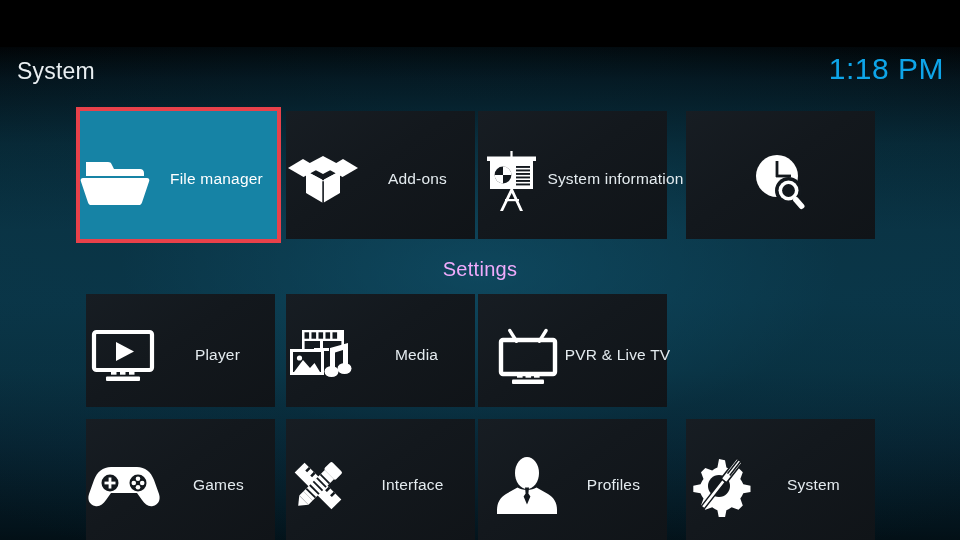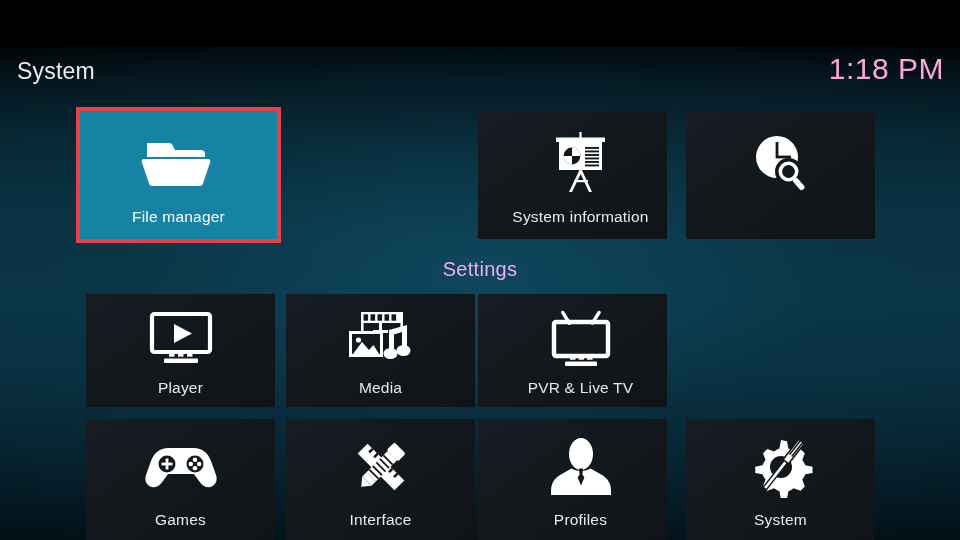--- a/index.html
+++ b/index.html
@@ -82,33 +82,32 @@
     color: #e9eef1;
     letter-spacing: 0.2px;
   }
 
   #clock {
     position: absolute;
     right: 16px;
     top: 5px;
     font-size: 30px;
     font-weight: 300;
-    color: #f9a8d4;
+    color: #0ea5e9;
     letter-spacing: 0.5px;
   }
 
   
   .tile {
     position: absolute;
     width: 189px;
     background: linear-gradient(145deg, #171d23 0%, #13181d 45%, #101418 100%);
     display: flex;
-    flex-direction: column;
     align-items: center;
-    justify-content: flex-start;
+    justify-content: center;
   }
 
   .tile.selected {
     background: #1683a5;
     border: 4px solid #e8414a;
   }
 
   .tile .icon-wrap {
     flex: 0 0 auto;
     display: flex;
@@ -180,20 +179,37 @@
     <div class="tile row1 col1 selected">
       <div class="icon-wrap">
         <svg width="76" height="60" viewBox="0 0 76 60">
           <path fill="#ffffff" d="M6 11 h22 c2 0 3 0.7 3.6 2.2 L34 18 h26 c2.4 0 4 1.6 4 4 v3 H6 z"></path>
           <path fill="#ffffff" d="M3 27 h64 c1.6 0 2.6 1.2 2.3 2.7 L62 51.5 c-0.4 1.6 -1.8 2.6 -3.4 2.6 H11.4 c-1.6 0 -3 -1 -3.4 -2.6 L0.7 29.7 C0.4 28.2 1.4 27 3 27 z"></path>
         </svg>
       </div>
       <div class="tile-label">File manager</div>
     </div>
 
+    <div class="tile row1 col2">
+      <div class="icon-wrap">
+        <svg width="74" height="62" viewBox="0 0 74 62">
+
+          <path fill="#ffffff" d="M37 6 L54 15 L37 24 L20 15 Z"></path>
+          <path fill="#ffffff" d="M17 9 L33 18.5 L17.5 27 L2 18 Z"></path>
+          <path fill="#ffffff" d="M57 9 L72 18 L56.5 27 L41 18.5 Z"></path>
+
+          <path fill="#ffffff" d="M37 30 L20 21 L20 43 L37 53 Z"></path>
+          <path fill="#ffffff" d="M37 30 L54 21 L54 43 L37 53 Z"></path>
+          <path fill="#ffffff" d="M20 21 L37 30 L54 21 L37 12 Z" opacity="0"></path>
+          <rect x="36.3" y="28" width="1.6" height="26" fill="#13181d"></rect>
+          <path fill="#ffffff" d="M20.5 21.5 L31 27 L37 30.5 L43 27 L53.5 21.5 L53.5 22.5 L37 31.5 L20.5 22.5 Z"></path>
+        </svg>
+      </div>
+      <div class="tile-label">Add-ons</div>
+    </div>
 
     <div class="tile row1 col3">
       <div class="icon-wrap">
         <svg width="70" height="64" viewBox="0 0 70 64">
 
           <rect x="33.4" y="2" width="2.2" height="6" fill="#ffffff"></rect>
 
           <rect x="10" y="7.5" width="49" height="4.5" fill="#ffffff"></rect>
 
           <rect x="13" y="12" width="43" height="28" fill="#ffffff"></rect>

